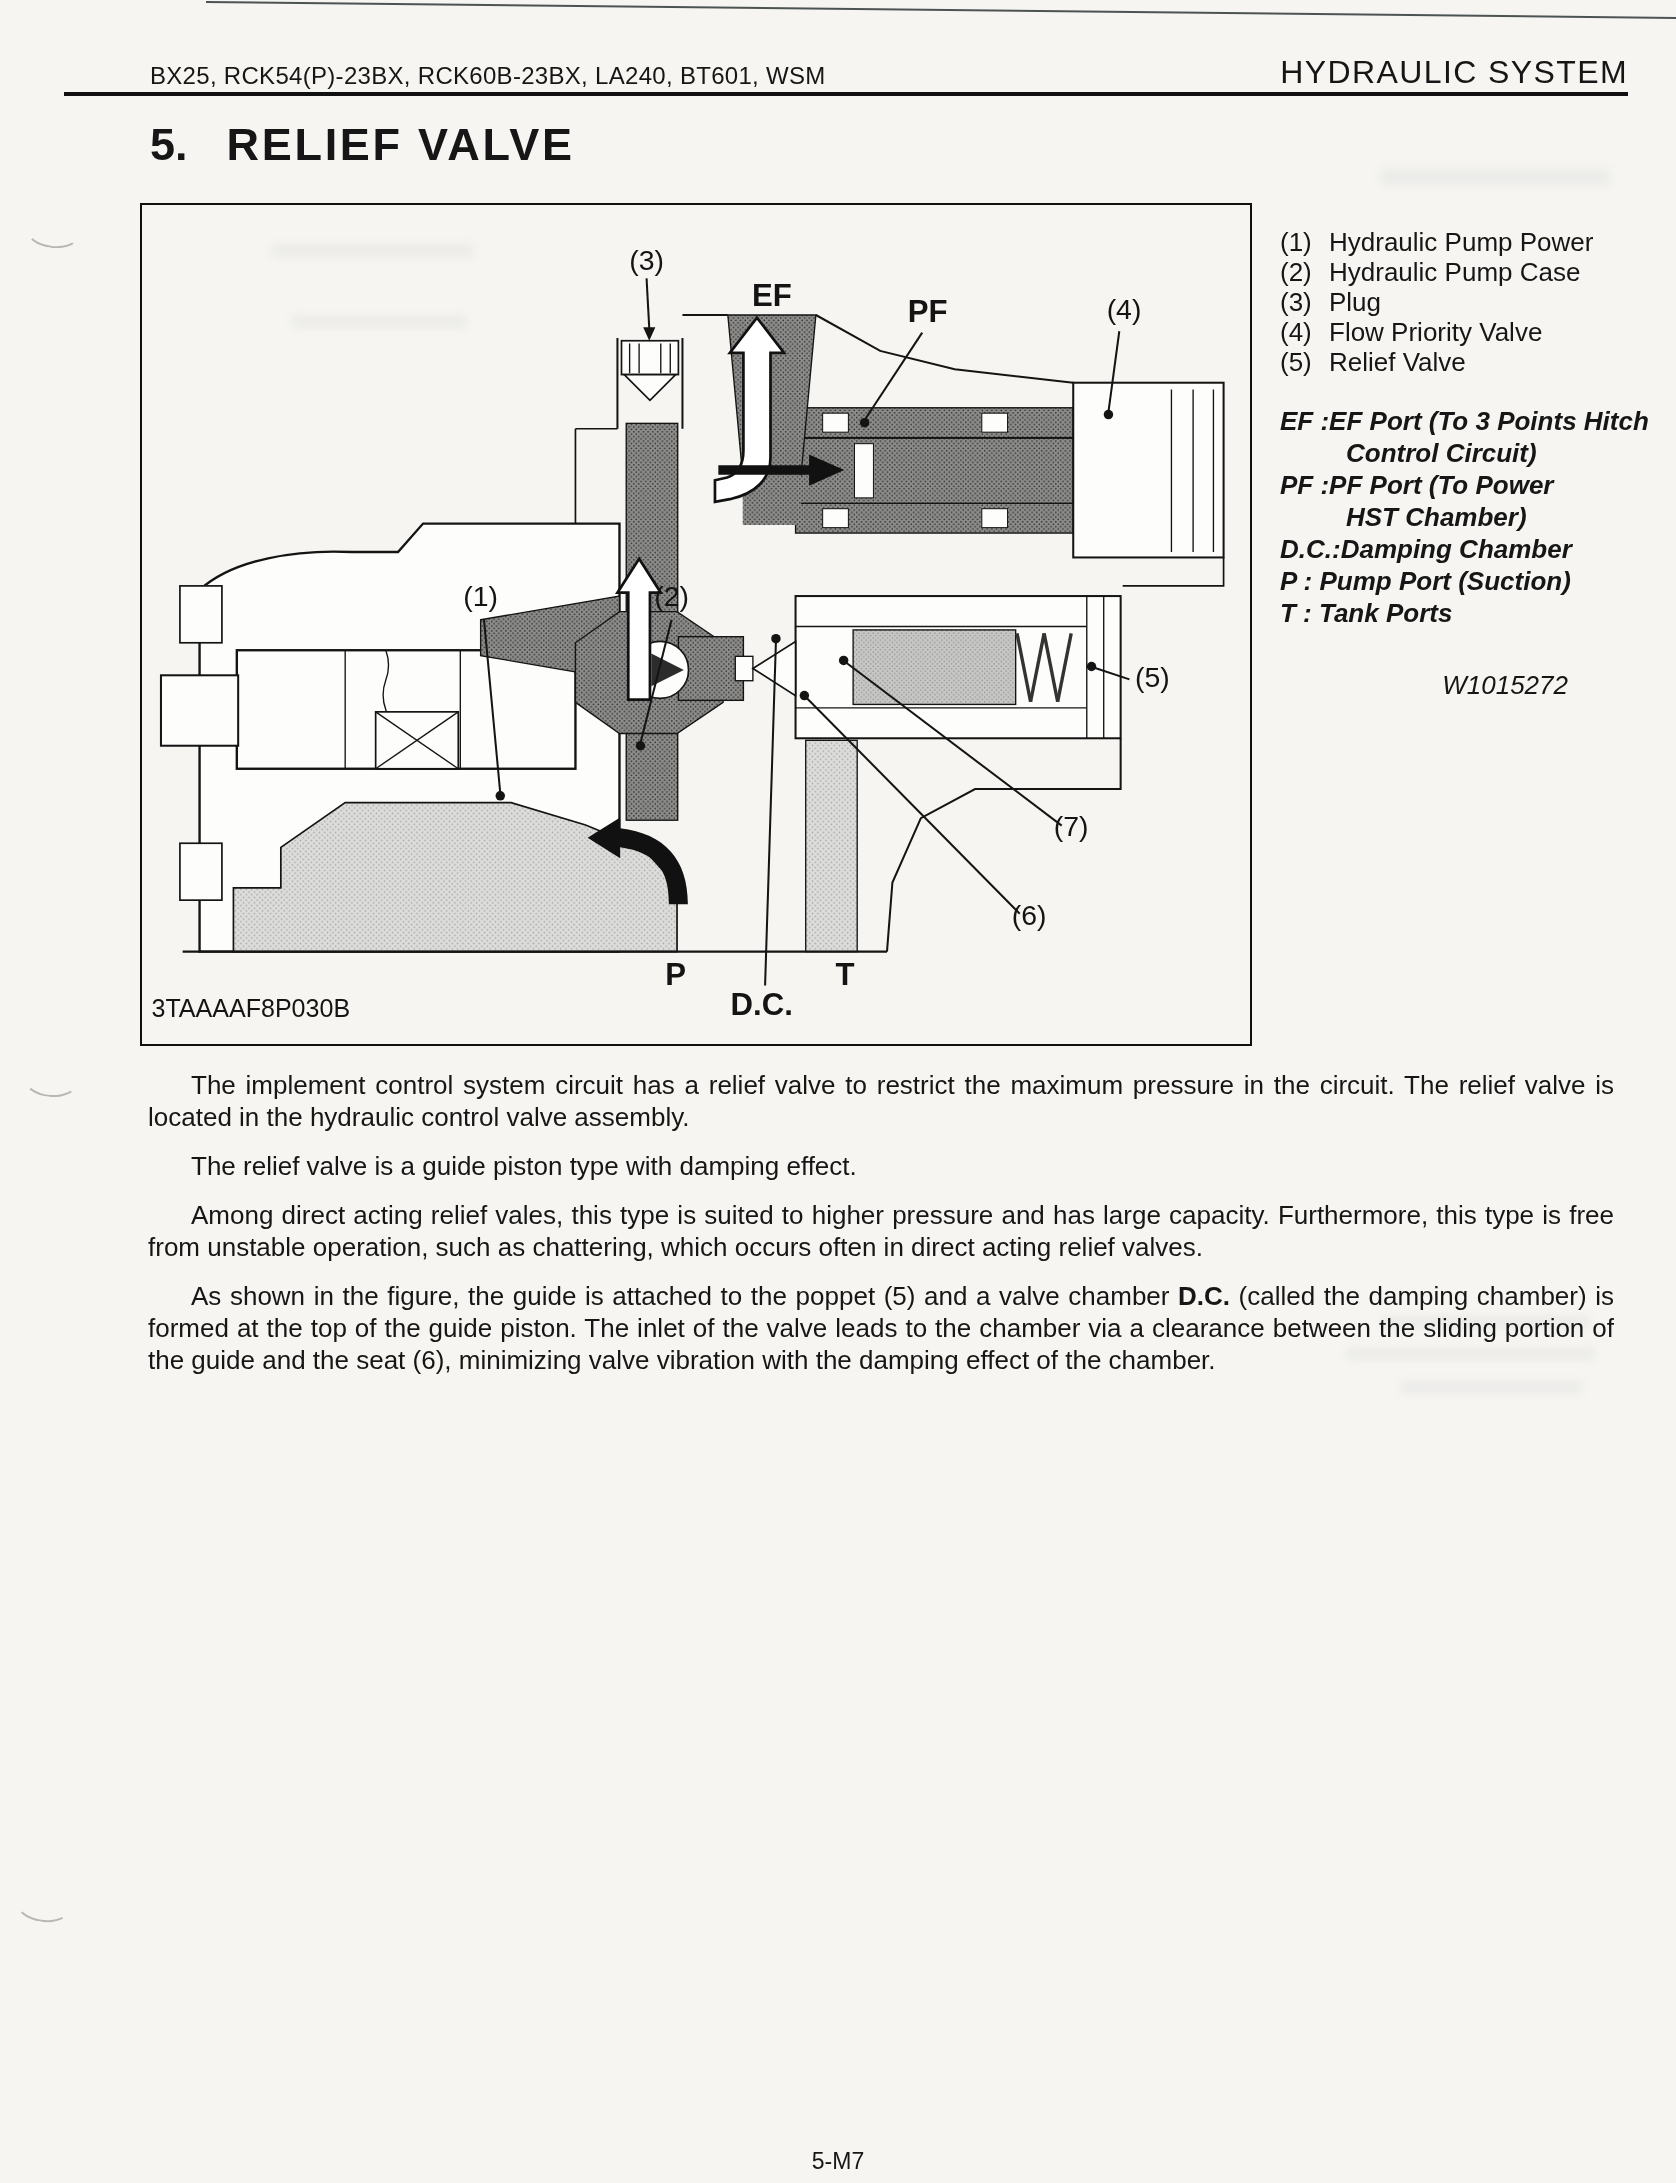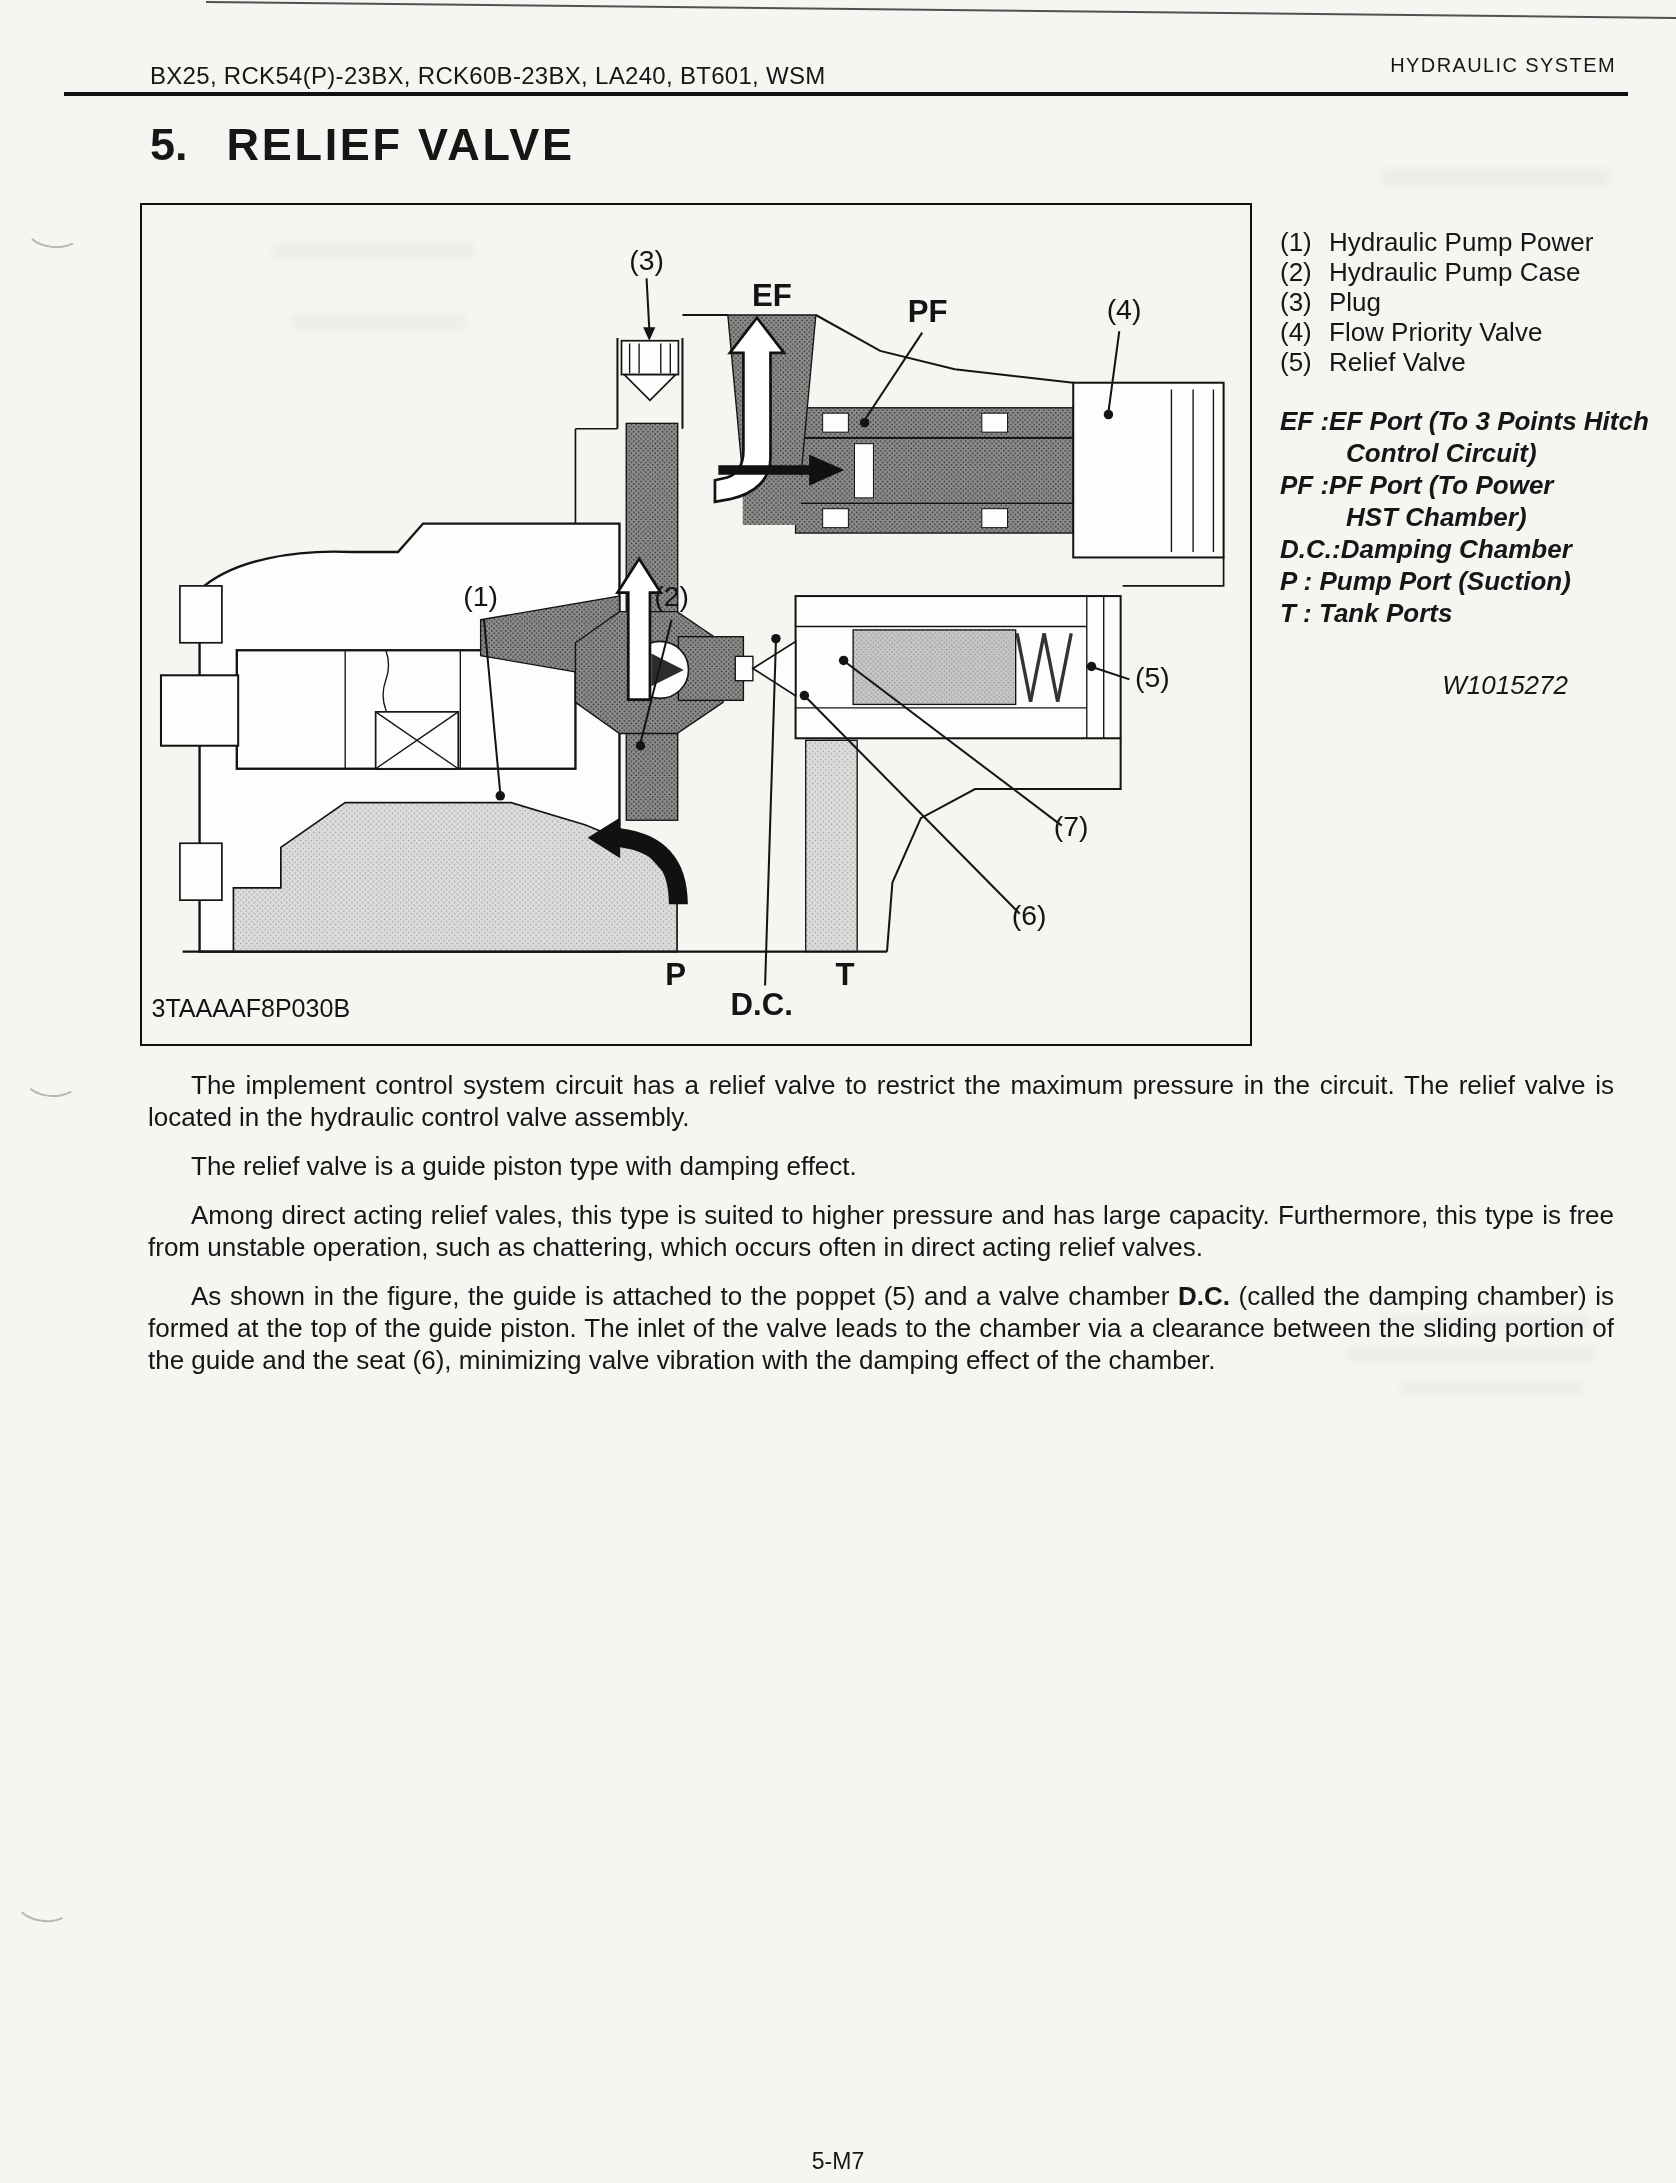--- a/index.html
+++ b/index.html
@@ -11,21 +11,21 @@
   
   .scan-edge{position:absolute;left:206px;top:1.4px;width:1556px;height:0;
     border-top:2.7px solid #4d5352;transform:rotate(0.62deg);transform-origin:left top;}
   
   .curl{position:absolute;width:51px;height:30px;border:2.7px solid transparent;
     border-bottom-color:#b9b7b1;border-radius:50%;}
   
   .ghost{position:absolute;background:#8e97a3;opacity:0.09;filter:blur(4px);border-radius:4px;}
 
   .hdr-left{position:absolute;left:150px;top:62px;font-size:24px;letter-spacing:0.3px;}
-  .hdr-right{position:absolute;right:60px;top:54px;font-size:20px;letter-spacing:1.4px;}
+  .hdr-right{position:absolute;right:48px;top:54px;font-size:32px;letter-spacing:1.4px;}
   .hdr-rule{position:absolute;left:64px;top:92px;width:1564px;height:4px;background:#101010;}
 
   .title{position:absolute;left:150px;top:119px;font-size:45px;font-weight:bold;display:flex;}
   .title .num{margin-right:39px;}
   .title .txt{letter-spacing:2.7px;}
 
   .figure-frame{position:absolute;left:140px;top:203px;width:1112px;height:843px;
     border:2.7px solid #101010;box-sizing:border-box;background:transparent;}
   .figure-frame svg{display:block;width:100%;height:100%;}
   svg text{font-family:"Liberation Sans",sans-serif;fill:#141414;}

